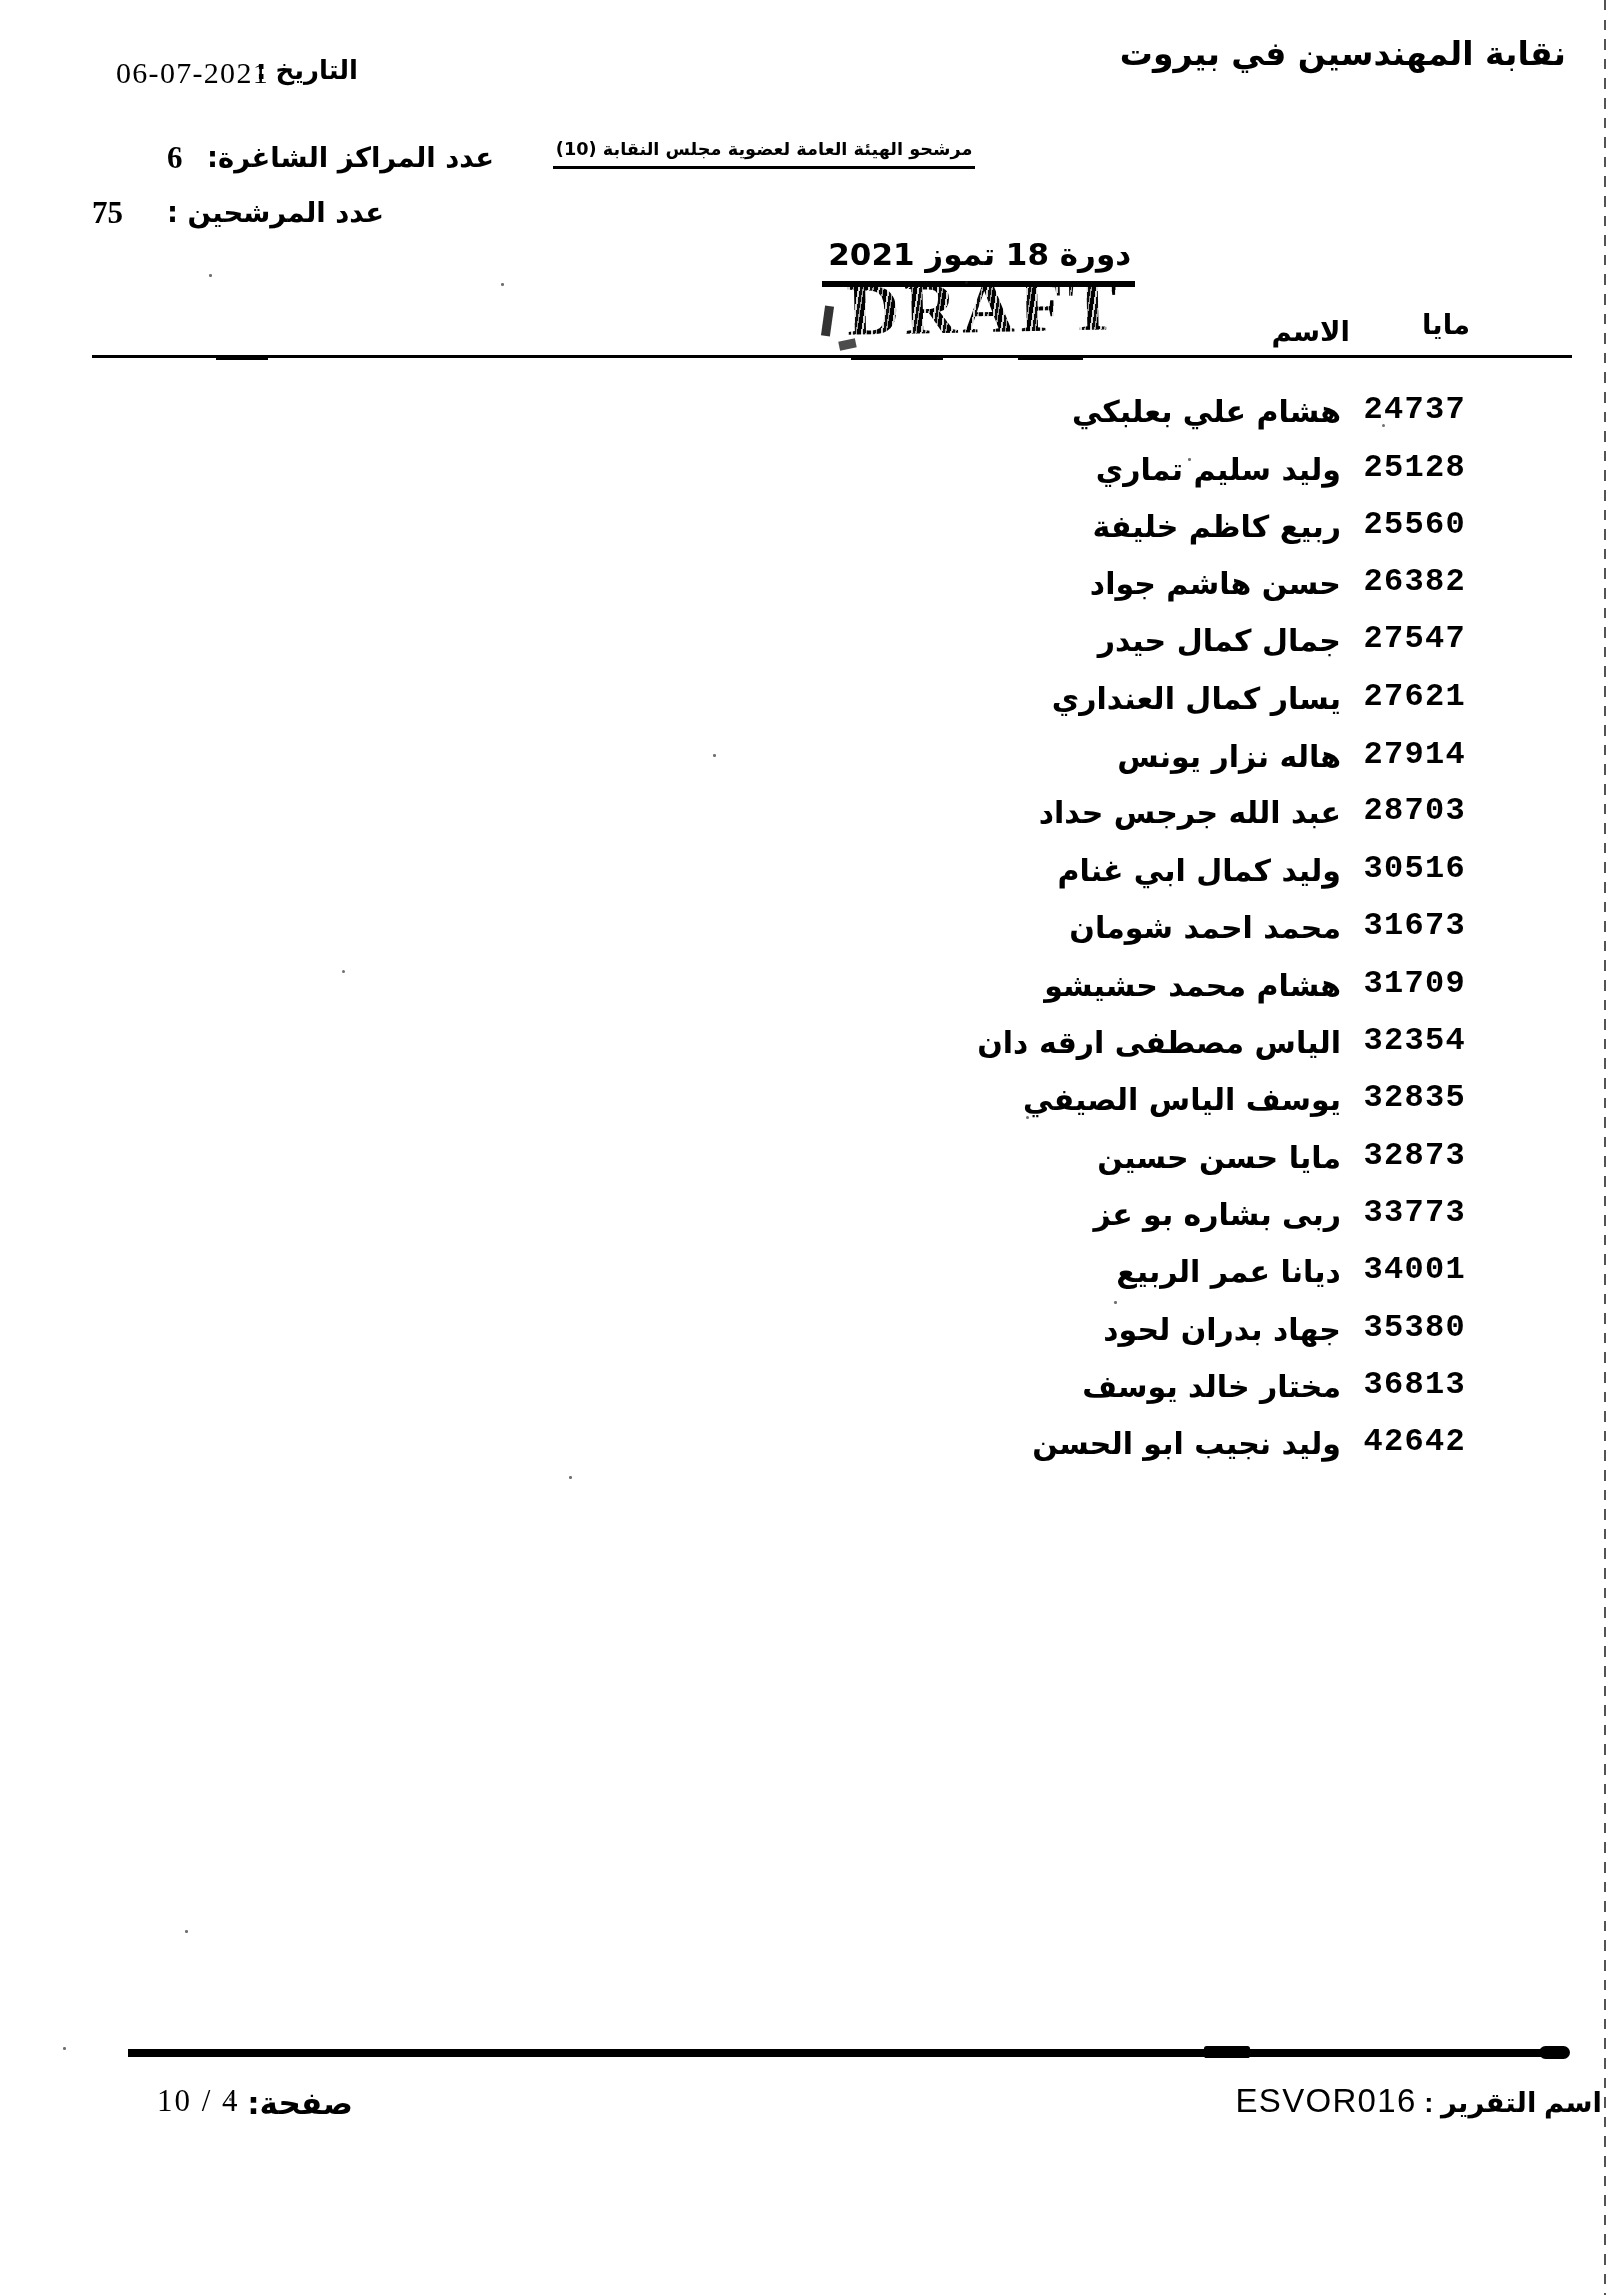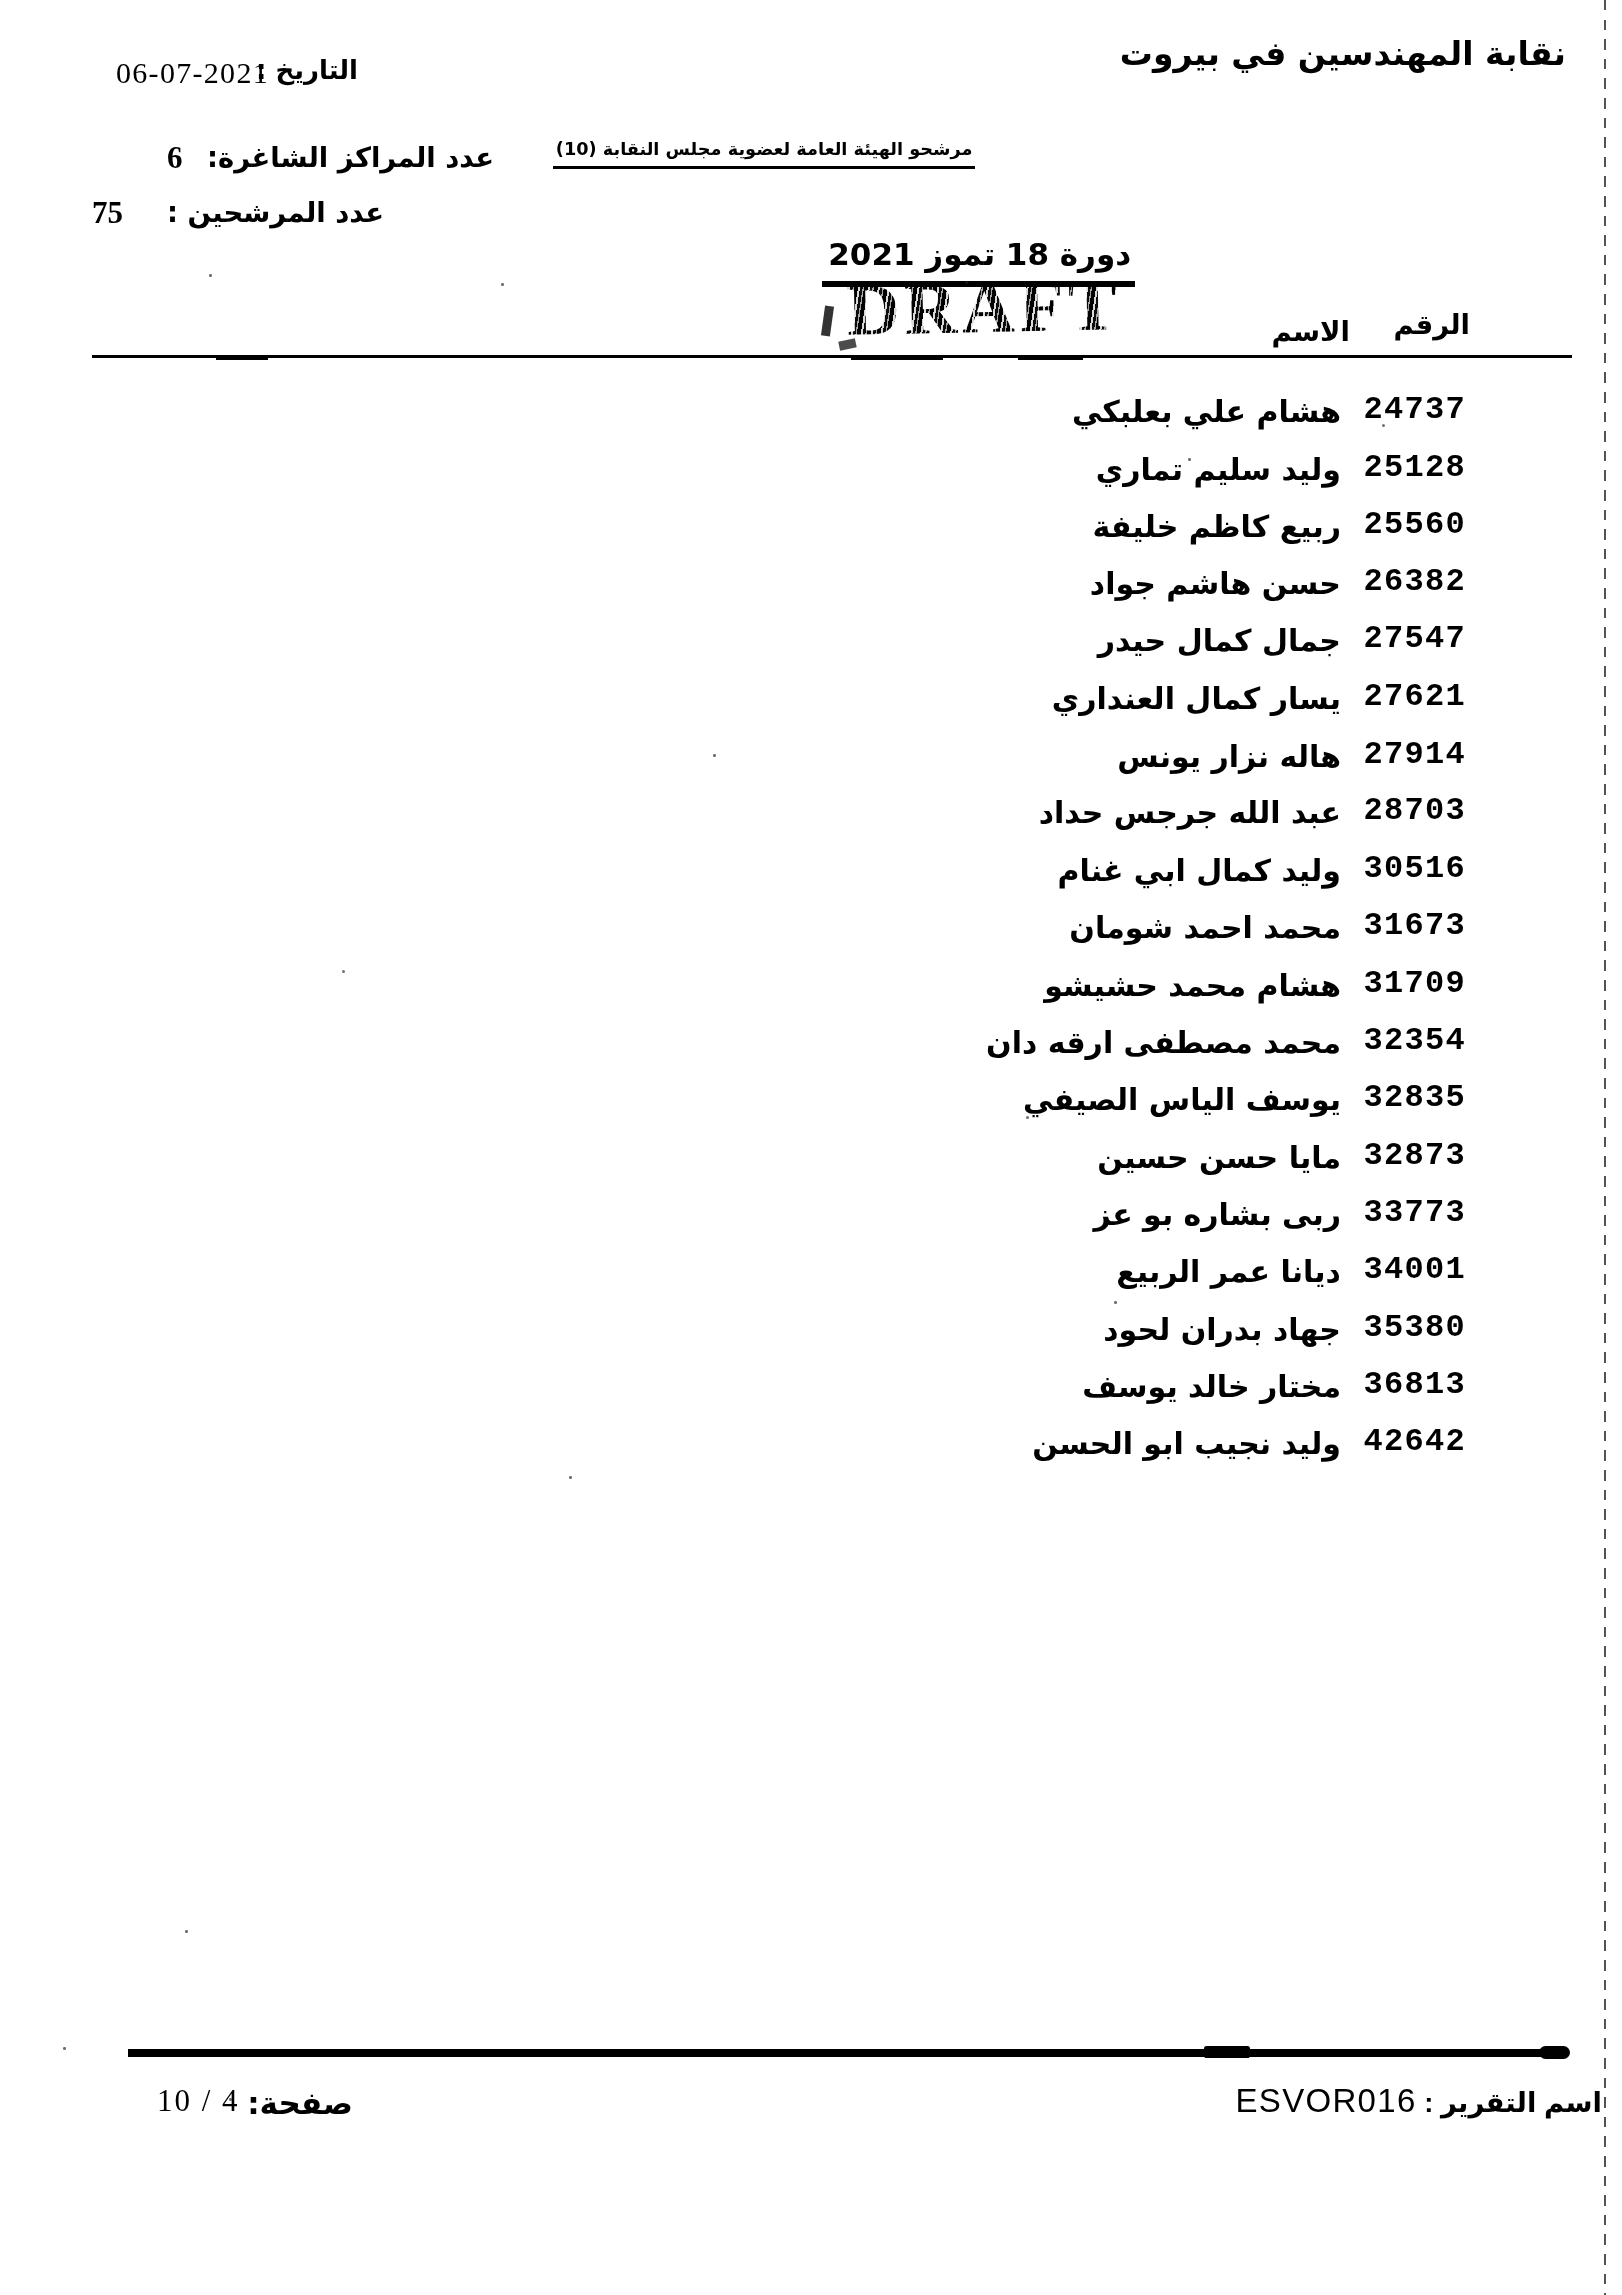--- a/index.html
+++ b/index.html
@@ -83,21 +83,21 @@
 <div class="abs serif cand-value">75</div>
 
 <div class="abs rtl main-heading">مرشحو الهيئة العامة لعضوية مجلس النقابة  (10)</div>
 <div class="abs rtl session-line">دورة 18 تموز 2021</div>
 
 <div class="abs draft-stamp">DRAFT</div>
 <div class="abs stamp-mark1"></div>
 <div class="abs stamp-mark2"></div>
 
 <div class="abs rtl col-name">الاسم</div>
-<div class="abs rtl col-number">الرقم</div>
+<div class="abs rtl col-number">مايا</div>
 <div class="abs head-rule"></div>
 <div class="abs rule-patch" style="top:355px;left:216px;width:52px;"></div>
 <div class="abs rule-patch" style="top:355px;left:851px;width:92px;"></div>
 <div class="abs rule-patch" style="top:355px;left:1018px;width:65px;"></div>
 
 <div id="rows">
     <div class="row" style="top: 391px;">
       <span class="num">24737</span>
       <span class="name">هشام علي بعلبكي</span>
     </div>
@@ -136,21 +136,21 @@
     <div class="row" style="top: 907px;">
       <span class="num">31673</span>
       <span class="name">محمد احمد شومان</span>
     </div>
     <div class="row" style="top: 965px;">
       <span class="num">31709</span>
       <span class="name">هشام محمد حشيشو</span>
     </div>
     <div class="row" style="top: 1022px;">
       <span class="num">32354</span>
-      <span class="name">محمد مصطفى ارقه دان</span>
+      <span class="name">الياس مصطفى ارقه دان</span>
     </div>
     <div class="row" style="top: 1079px;">
       <span class="num">32835</span>
       <span class="name">يوسف الياس الصيفي</span>
     </div>
     <div class="row" style="top: 1137px;">
       <span class="num">32873</span>
       <span class="name">مايا حسن حسين</span>
     </div>
     <div class="row" style="top: 1194px;">

